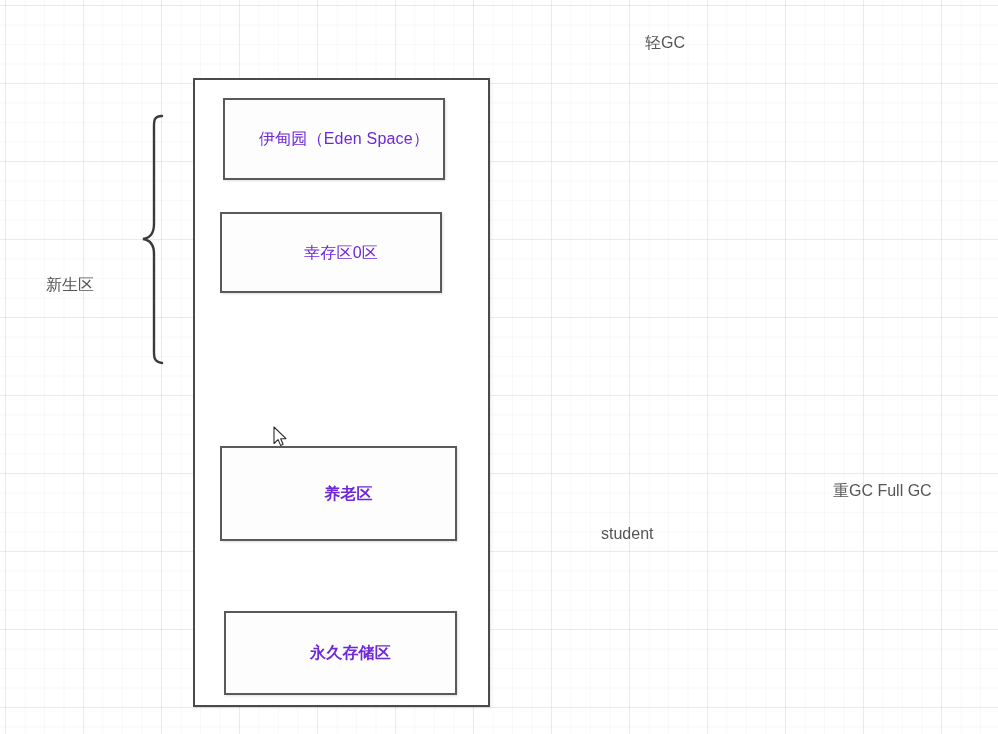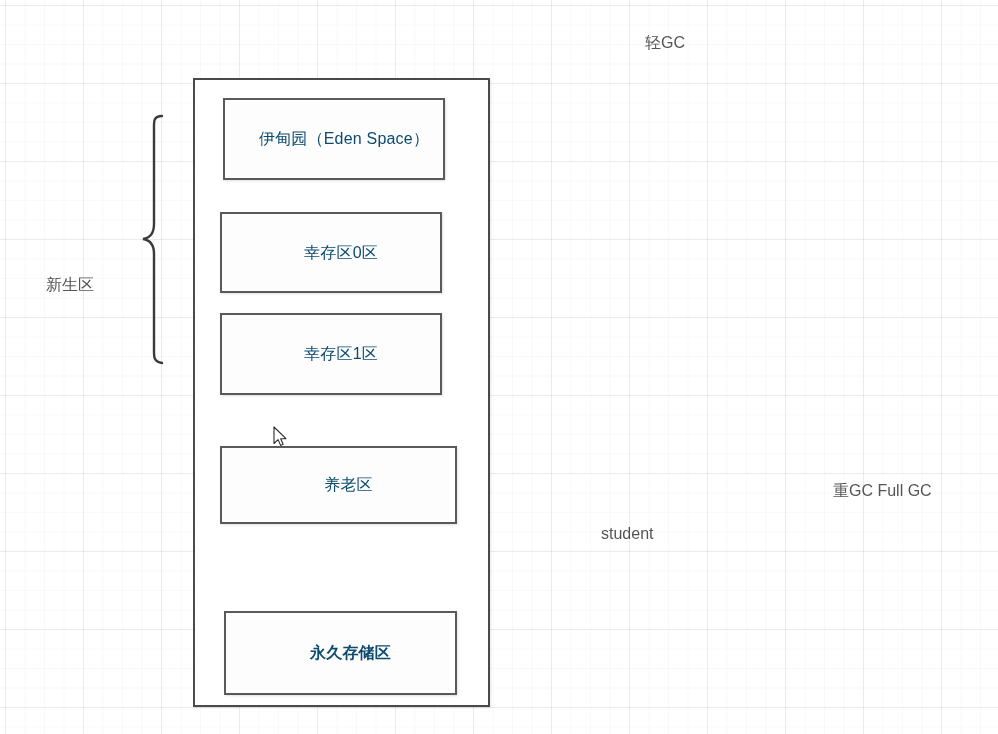--- a/index.html
+++ b/index.html
@@ -52,31 +52,31 @@
     border: 2px solid #5a5a5a;
     background: #fdfdfd;
     box-sizing: border-box;
     display: flex;
     align-items: center;
     justify-content: center;
     box-shadow: 1px 1px 2px rgba(0,0,0,0.12);
   }
   .region-label {
     font-size: 16px;
-    color: #0c4a6e;
+    color: #6d28d9;
     letter-spacing: 0.2px;
     white-space: nowrap;
     line-height: 1;
     margin-left: 20px;
   }
 
   .region.eden      { left: 221px; top: 96px;  width: 222px; height: 82px; }
   .region.surv0     { left: 218px; top: 210px; width: 222px; height: 81px; justify-content: center; }
   .region.surv1     { left: 218px; top: 311px; width: 222px; height: 82px; }
-  .region.old       { left: 218px; top: 444px; width: 237px; height: 78px; }
+  .region.old       { left: 218px; top: 444px; width: 237px; height: 95px; font-weight: bold; }
   .region.perm      { left: 222px; top: 587px; width: 233px; height: 84px; }
 
   
   .brace {
     position: absolute;
     left: 140px;
     top: 112px;
     width: 28px;
     height: 255px;
     pointer-events: none;
@@ -115,23 +115,20 @@
   <div class="heap-box">
 
     <div class="region eden" style="left:28px; top:18px;">
       <span class="region-label">伊甸园（Eden Space）</span>
     </div>
 
     <div class="region surv0" style="left:25px; top:132px;">
       <span class="region-label">幸存区0区</span>
     </div>
 
-    <div class="region surv1" style="left:25px; top:233px;">
-      <span class="region-label">幸存区1区</span>
-    </div>
 
     <div class="region old" style="left:25px; top:366px;">
       <span class="region-label">养老区</span>
     </div>
 
     <div class="region perm" style="left:29px; top:531px;font-weight:bold;">
       <span class="region-label">永久存储区</span>
     </div>
 
   </div>

